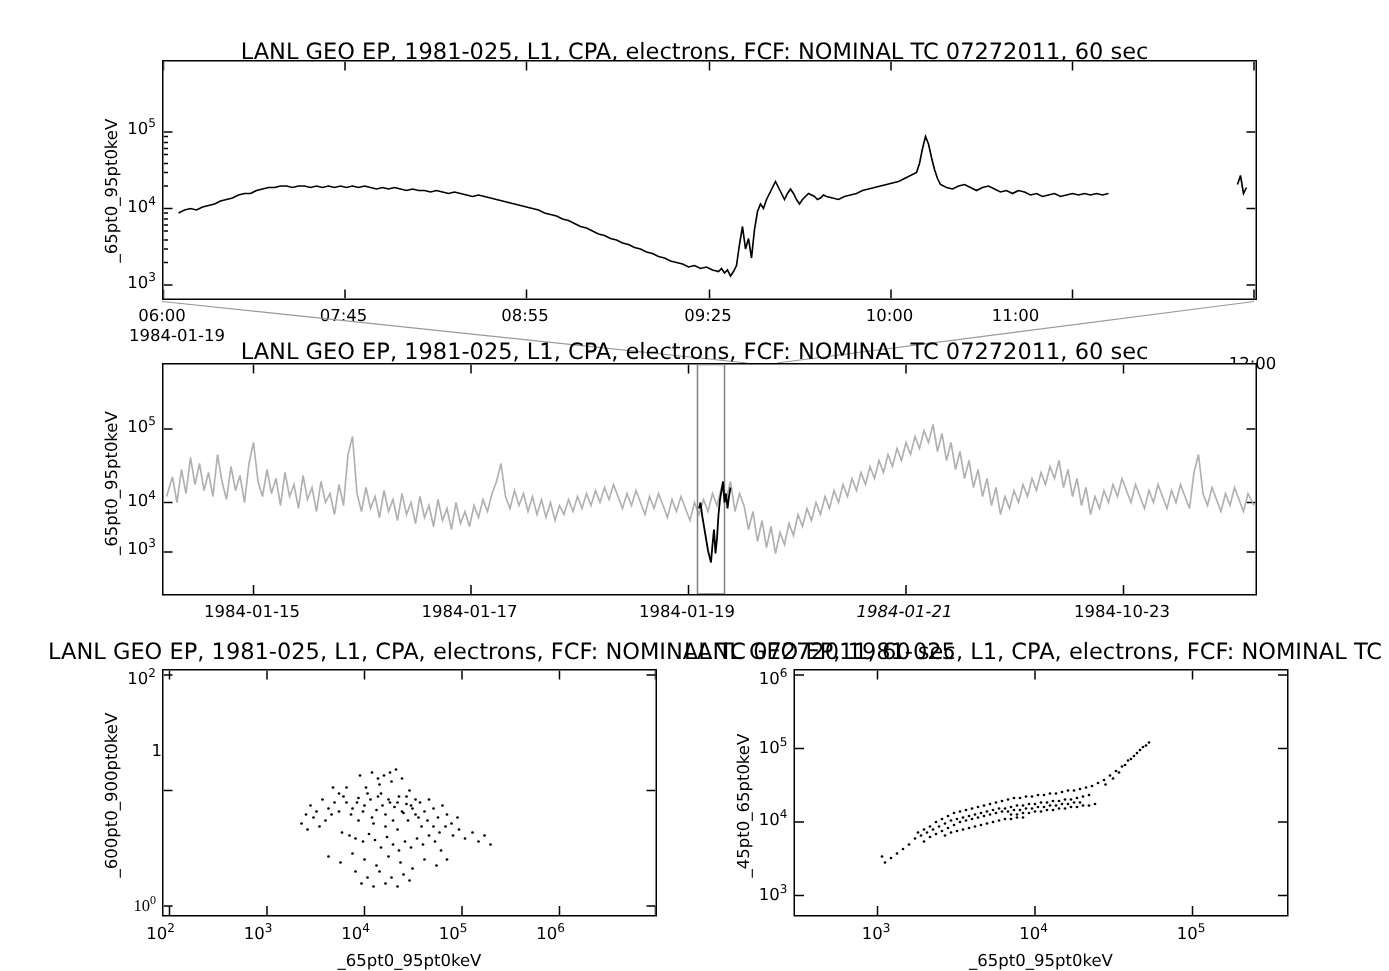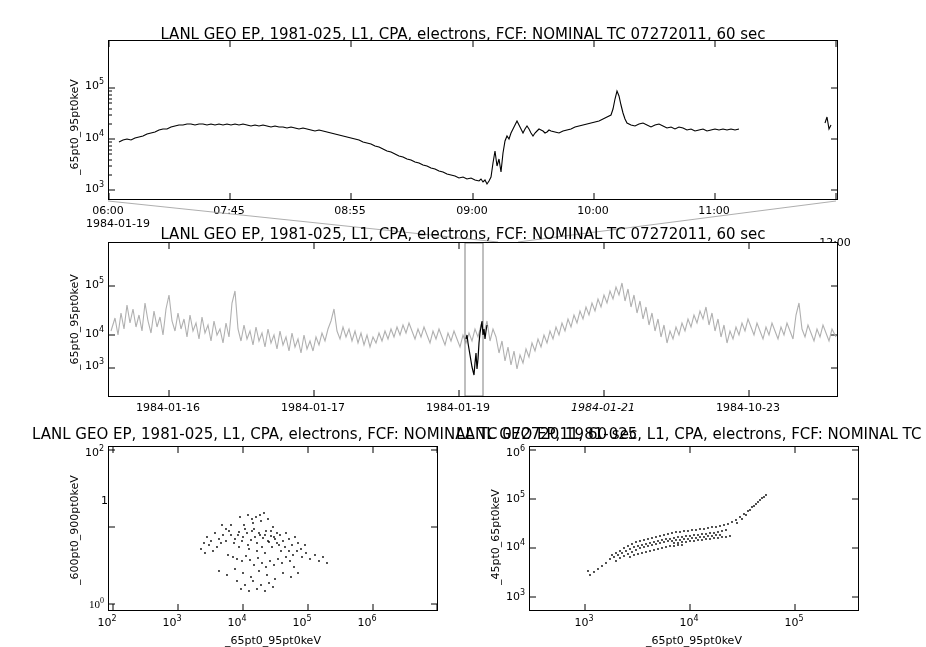--- a/index.html
+++ b/index.html
@@ -122,23 +122,23 @@
 
       <polyline fill="none" stroke="#000" stroke-width="1.1" points="10,101 14,99 18,98 22,99 26,97 30,96 34,95 38,93 42,92 46,91 50,89 54,88 58,88 62,86 66,85 70,84 74,84 78,83 82,83 86,84 90,83 94,83 98,84 102,83 106,84 110,83 114,84 118,83 122,84 126,83 130,84 134,83 138,84 142,85 146,84 150,85 154,84 158,85 162,86 166,85 170,86 174,86 178,87 182,86 186,87 190,88 194,87 198,88 202,89 206,90 210,89 214,90 218,91 222,92 226,93 230,94 234,95 238,96 242,97 246,98 250,99 254,101 258,102 262,103 266,105 270,106 274,108 278,110 282,111 286,113 290,115 294,116 298,118 302,119 306,121 310,122 314,124 318,125 322,127 326,128 330,130 334,131 338,133 342,134 346,135 350,137 354,136 358,138 362,137 366,139 370,140 372,138 374,141 376,139 378,143 380,140 382,136 384,122 386,110 388,125 390,118 392,131 394,112 396,100 398,95 400,98 402,92 404,88 406,84 408,80 410,84 412,88 414,92 416,88 418,85 420,88 422,92 424,95 426,92 428,90 430,88 432,89 434,90 436,92 438,91 440,89 442,90 446,91 450,92 454,90 458,89 462,88 466,86 470,85 474,84 478,83 482,82 486,81 490,80 494,78 498,76 502,74 504,68 506,58 508,50 510,55 512,64 514,72 516,78 518,82 522,84 526,85 530,83 534,82 538,84 542,86 546,84 550,83 554,85 558,87 562,86 566,88 570,86 574,87 578,89 582,88 586,90 590,89 594,88 598,90 602,89 606,88 610,89 614,88 618,89 622,88 626,89 630,88"></polyline>
 
       <polyline fill="none" stroke="#000" stroke-width="1.1" points="716,82 718,76 720,88 722,84"></polyline>
     </svg>
   </div>
 
   <div class="tick-label-x" style="left:83px; top:204px; width:50px;">06:00</div>
   <div class="tick-label-x" style="left:204px; top:204px; width:50px;">07:45</div>
   <div class="tick-label-x" style="left:325px; top:204px; width:50px;">08:55</div>
-  <div class="tick-label-x" style="left:447px; top:204px; width:50px;">09:00</div>
+  <div class="tick-label-x" style="left:447px; top:204px; width:50px;">09:25</div>
   <div class="tick-label-x" style="left:568px; top:204px; width:50px;">10:00</div>
-  <div class="tick-label-x" style="left:689px; top:204px; width:50px;">11:00</div>
+  <div class="tick-label-x" style="left:652px; top:204px; width:50px;">11:00</div>
   <div class="tick-label-x" style="left:810px; top:204px; width:50px;margin-top:32px;">12:00</div>
 
   <div class="corner-label" style="left:86px; top:217px;">1984-01-19</div>
 
   <svg class="panel" style="left:108px; top:200px; width:730px; height:45px;">
     <line x1="0" y1="1" x2="390" y2="42" stroke="#999" stroke-width="0.8"></line>
     <line x1="728" y1="1" x2="410" y2="42" stroke="#999" stroke-width="0.8"></line>
   </svg>
 
   <div class="title" style="left:113px; top:225px; width:700px;">LANL GEO EP, 1981-025, L1, CPA, electrons, FCF: NOMINAL TC 07272011, 60 sec</div>
@@ -173,21 +173,21 @@
       </g>
 
       <polyline fill="none" stroke="#b0b0b0" stroke-width="1.1" points="2,88 6,75 9,92 12,70 15,86 18,62 21,80 24,66 27,84 30,72 33,88 36,60 39,78 42,90 45,68 48,84 51,74 54,92 57,66 60,52 63,78 66,88 69,70 72,86 75,76 78,94 81,72 84,88 87,80 90,96 93,74 96,90 99,82 102,98 105,78 108,92 111,86 114,100 117,80 120,94 123,60 126,48 129,86 132,98 135,82 138,96 141,88 144,102 147,84 150,98 153,90 156,104 159,86 162,100 165,92 168,106 171,88 174,102 177,94 180,108 183,90 186,104 189,96 192,110 195,92 198,106 201,98 204,108 207,94 210,102 213,90 216,98 219,86 222,78 225,66 228,88 231,96 234,84 237,94 240,86 243,98 246,88 249,100 252,90 255,102 258,92 261,104 264,94 267,100 270,90 273,98 276,88 279,96 282,86 285,94 288,84 291,92 294,82 297,90 300,80 303,88 306,96 309,86 312,94 315,84 318,92 321,100 324,88 327,96 330,86 333,94 336,102 339,90 342,98 345,88 348,96 351,104 354,92 357,100 360,90 363,98 366,86 369,94 372,82 375,90 378,78 381,98 384,86 387,94 390,110 393,98 396,118 399,104 402,122 405,108 408,126 411,112 414,120 417,106 420,114 423,100 426,108 429,96 432,104 435,92 438,100 441,88 444,96 447,84 450,92 453,80 456,88 459,76 462,84 465,72 468,80 471,68 474,76 477,64 480,72 483,60 486,68 489,56 492,64 495,52 498,60 501,48 504,56 507,44 510,52 513,40 516,58 519,46 522,64 525,52 528,70 531,58 534,76 537,64 540,82 543,70 546,88 549,76 552,94 555,82 558,100 561,88 564,96 567,84 570,92 573,80 576,88 579,76 582,84 585,72 588,80 591,68 594,76 597,64 600,82 603,70 606,88 609,76 612,94 615,82 618,100 621,88 624,96 627,84 630,92 633,80 636,88 639,76 642,84 645,92 648,80 651,88 654,96 657,84 660,92 663,80 666,88 669,96 672,84 675,92 678,80 681,88 684,96 687,72 690,60 693,86 696,94 699,82 702,90 705,98 708,86 711,94 714,82 717,90 720,98 723,86 727,94"></polyline>
 
       <rect x="356" y="0" width="18" height="153" fill="none" stroke="#808080" stroke-width="1"></rect>
 
       <polyline fill="none" stroke="#000" stroke-width="1.2" points="357,96 358,92 359,100 360,106 361,112 362,118 363,124 364,128 365,132 366,120 367,110 368,126 369,116 370,100 371,90 372,84 373,78 374,92 375,86 376,96 377,88 378,82"></polyline>
     </svg>
   </div>
 
-  <div class="tick-label-x" style="left:118px; top:401px; width:100px;">1984-01-16</div>
+  <div class="tick-label-x" style="left:118px; top:401px; width:100px;">1984-01-15</div>
   <div class="tick-label-x" style="left:263px; top:401px; width:100px;">1984-01-17</div>
   <div class="tick-label-x" style="left:408px; top:401px; width:100px;">1984-01-19</div>
   <div class="tick-label-x" style="left:553px; top:401px; width:100px;font-style:italic;">1984-01-21</div>
   <div class="tick-label-x" style="left:698px; top:401px; width:100px;">1984-10-23</div>
 
   <div class="title" style="left:32px; top:425px; width:470px; text-align:left;">LANL GEO EP, 1981-025, L1, CPA, electrons, FCF: NOMINAL TC 07272011, 60 sec</div>
 
   <div class="axis-label-y" style="left:68px; top:585px;">
     <span>_600pt0_900pt0keV</span>
   </div>

